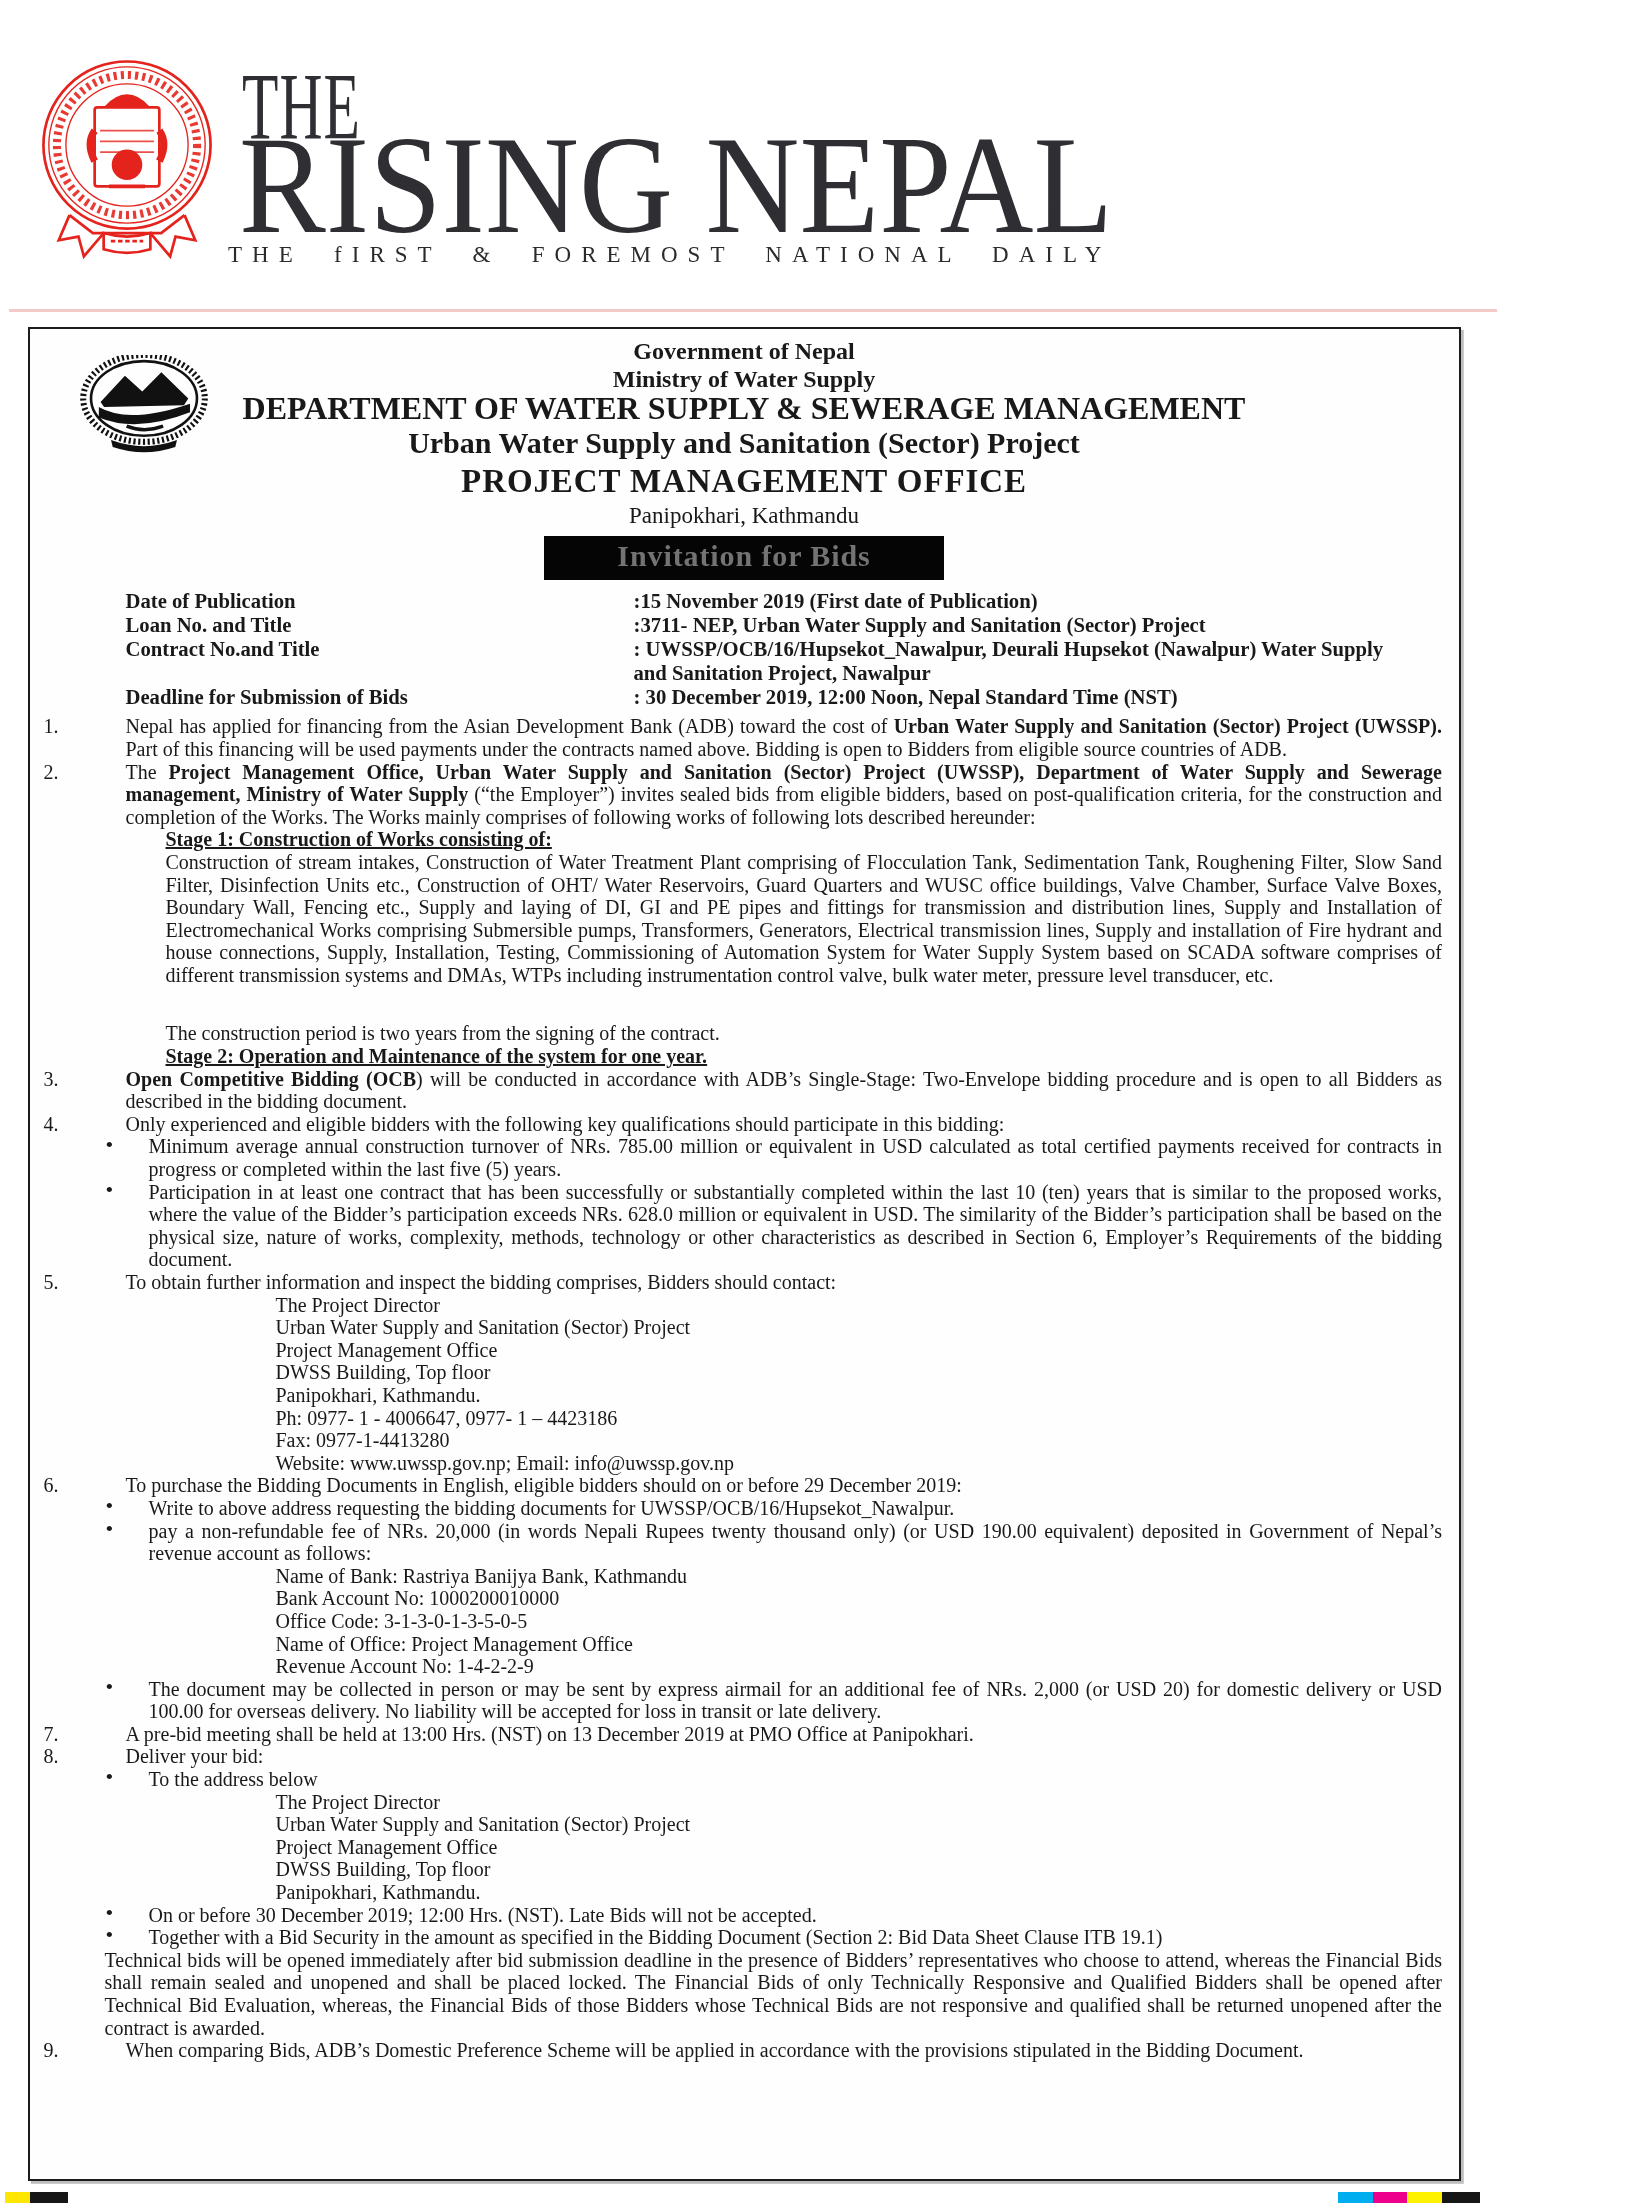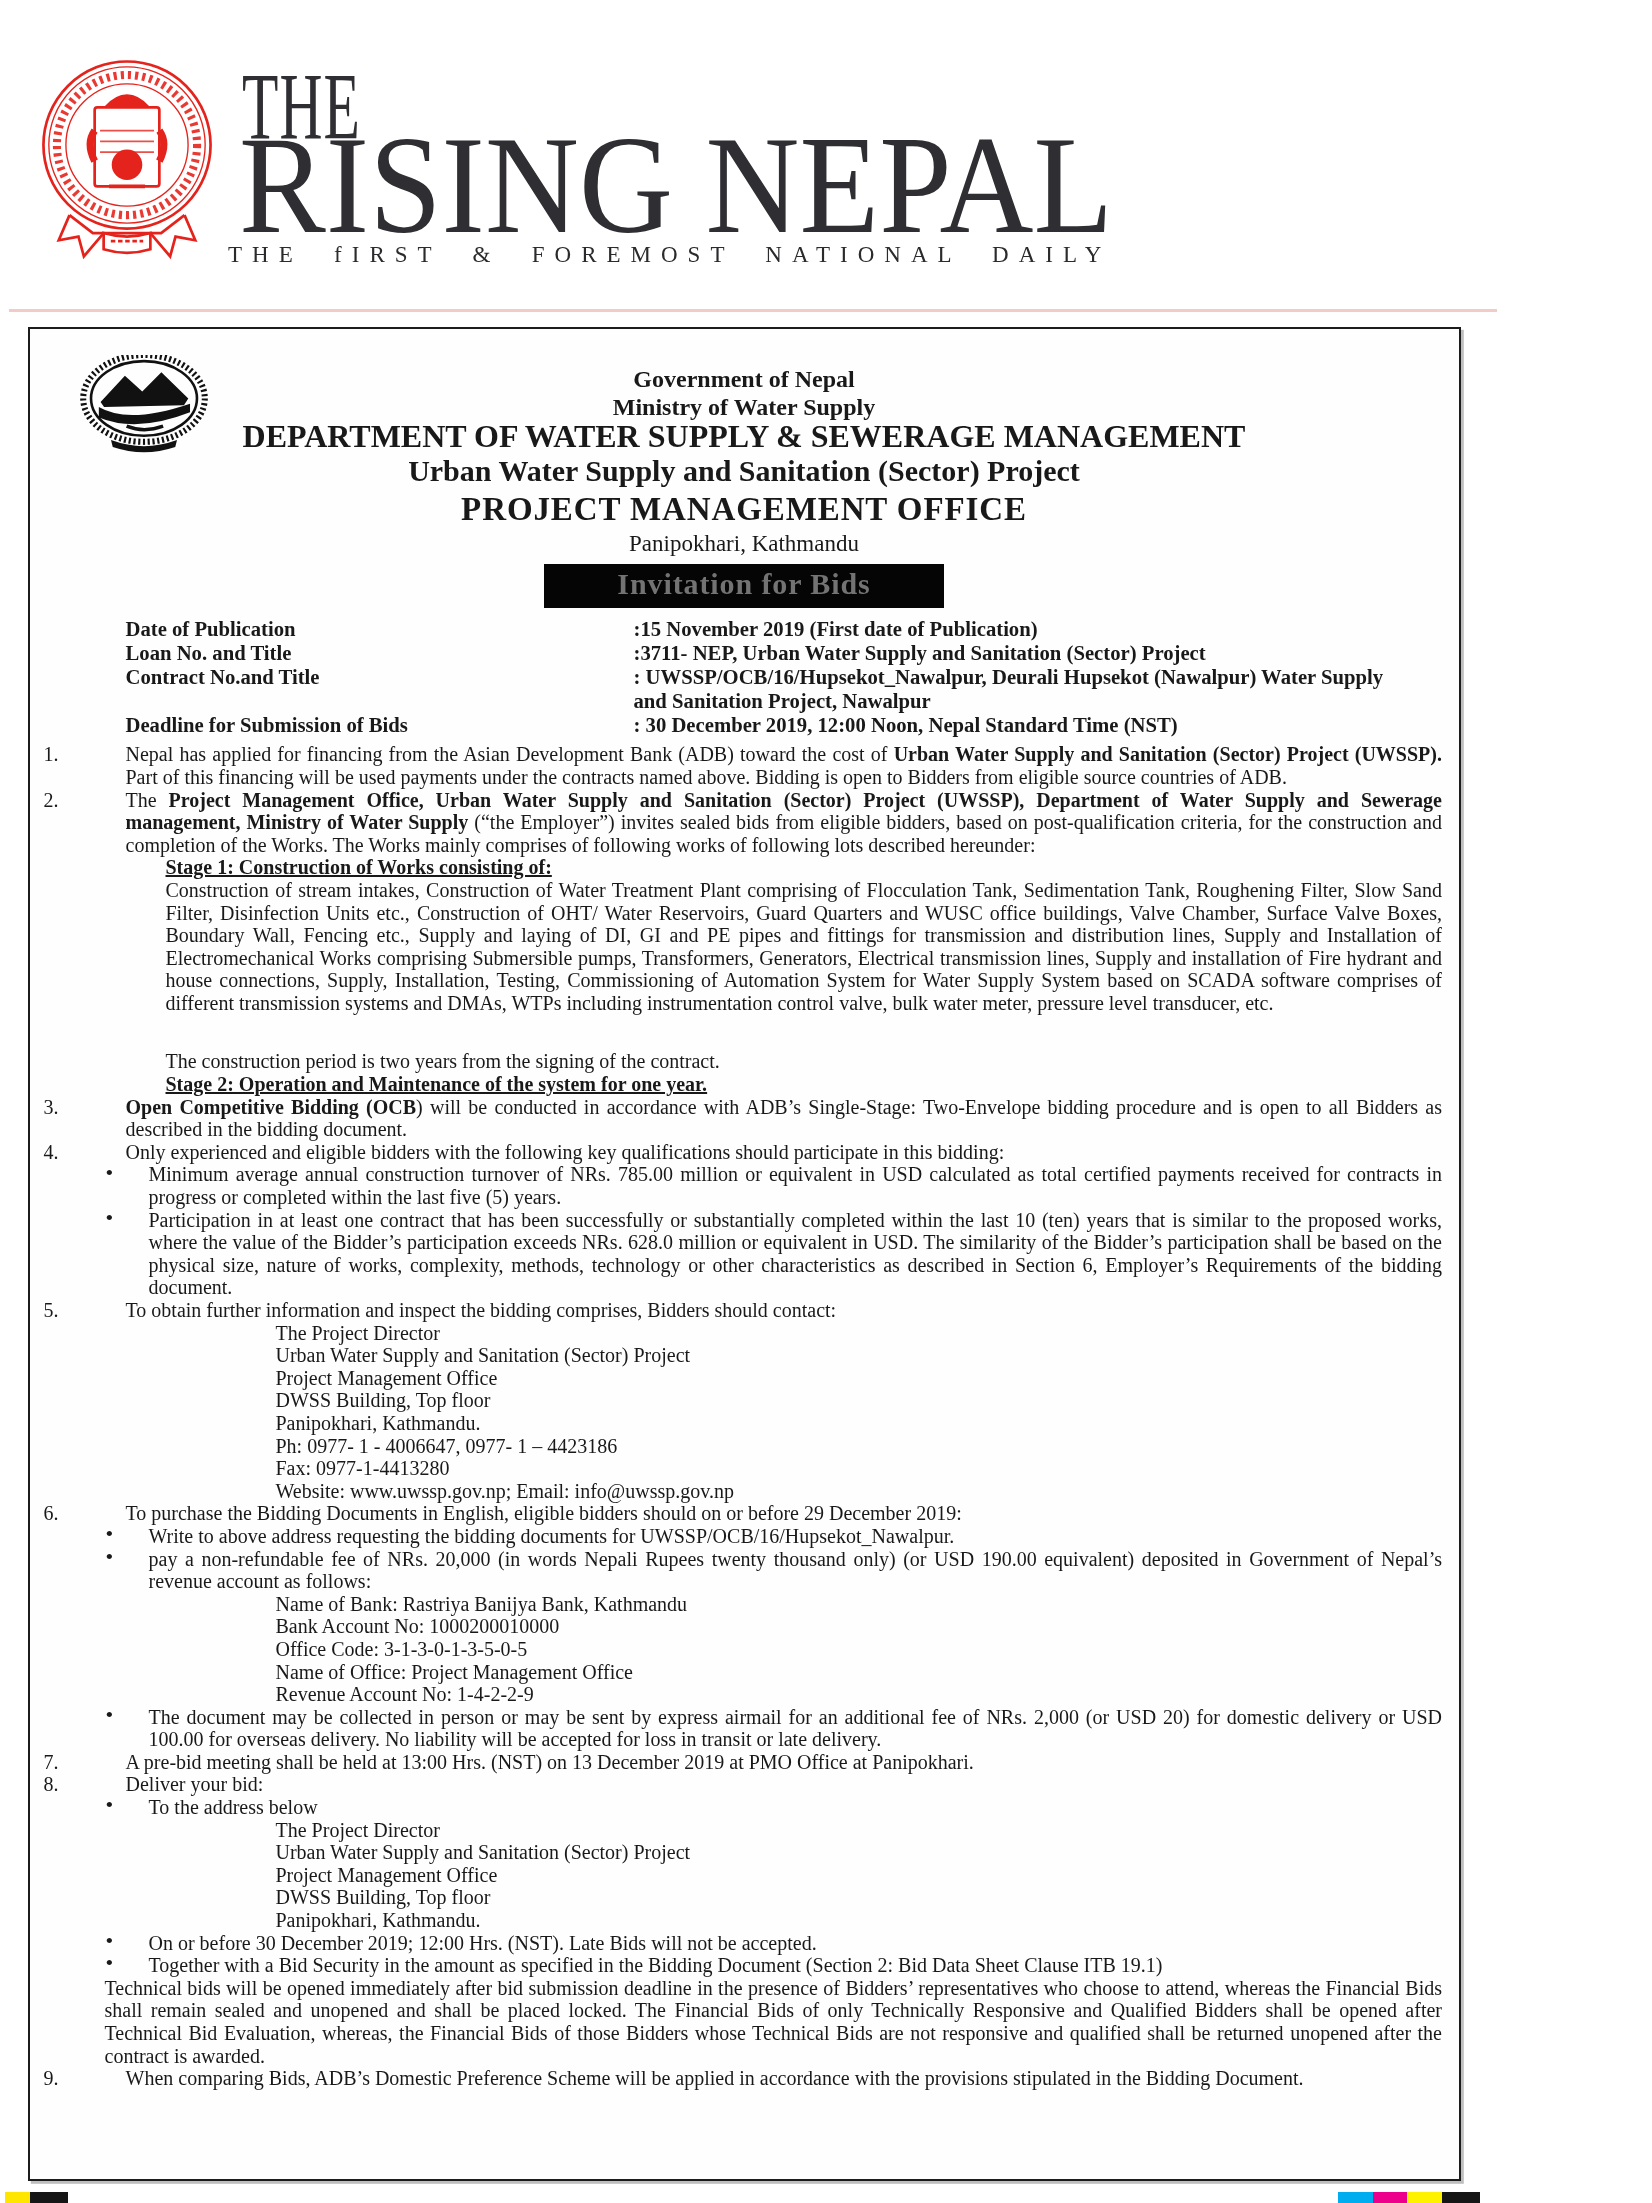--- a/index.html
+++ b/index.html
@@ -13,21 +13,21 @@
   .mast-title{position:absolute;left:239px;top:115px;font-size:140px;line-height:1;color:#2e2e33;
               transform:scale(0.93,1);transform-origin:left top;letter-spacing:0px;white-space:nowrap;}
   .mast-tagline{position:absolute;left:228px;top:242px;font-size:23px;font-weight:normal;color:#2b2b2e;
                 letter-spacing:10px;word-spacing:15.6px;white-space:nowrap;}
   .scan-line{position:absolute;left:9.2px;top:309px;width:1488px;height:2.8px;background:#f2cbc6;}
 
   
   .doc-box{position:absolute;left:27.5px;top:327px;width:1429px;height:1850px;border:2.8px solid #1c1c1c;
            background:#fffefe;box-shadow:2.8px 2.8px 0 rgba(110,110,110,.45);overflow:hidden;}
   .gov-emblem{position:absolute;left:44px;top:26px;width:140px;height:99px;}
-  .doc-header{text-align:center;padding-top:9.2px;margin-top:28px;}
+  .doc-header{text-align:center;padding-top:9.2px;}
   .h-line1,.h-line2{font-size:24px;font-weight:bold;line-height:27.5px;}
   .h-line3{font-size:32px;font-weight:bold;line-height:31px;}
   .h-line4{font-size:30px;font-weight:bold;line-height:37px;}
   .h-line5{font-size:33px;font-weight:bold;line-height:40px;letter-spacing:0.9px;}
   .h-line6{font-size:23px;font-weight:normal;line-height:29px;}
   .banner-wrap{text-align:center;margin-top:5.5px;}
   .banner{display:inline-block;background:#050505;color:#737373;font-size:30px;font-weight:bold;
           padding:3.7px 73px 6.4px 73px;letter-spacing:0.9px;}
 
   

